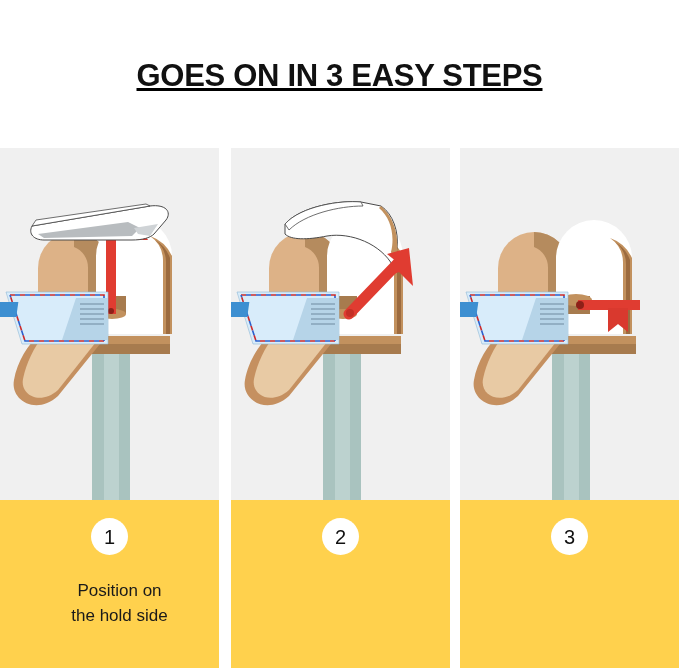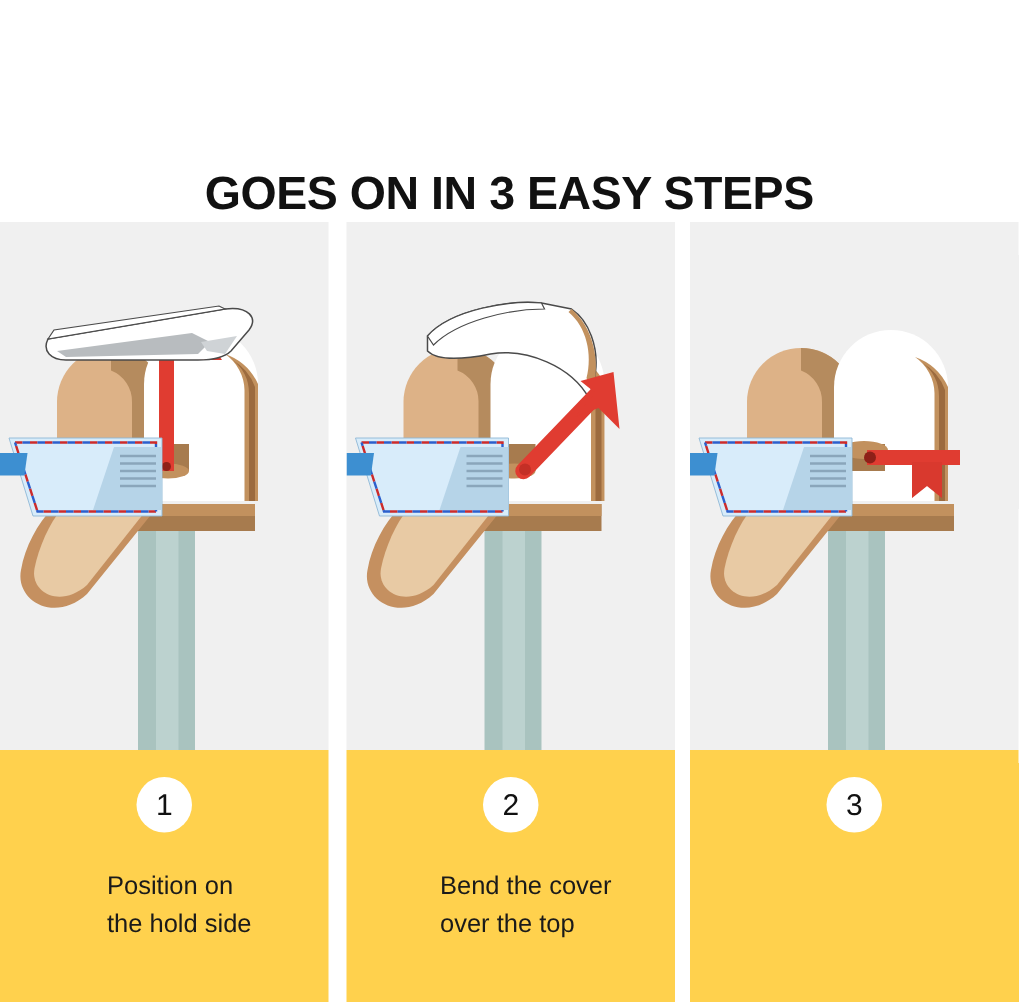--- a/index.html
+++ b/index.html
@@ -8,22 +8,22 @@
     background:#ffffff;
     font-family:"Liberation Sans", sans-serif;
     overflow:hidden;
     position:relative;
   }
   .page{position:relative;width:679px;height:668px;}
 
   
   .title{
     position:absolute;left:0;top:0;width:679px;height:148px;
-    display:flex;align-items:flex-end;justify-content:center;
-    padding-top:4px;box-sizing:border-box;
+    display:flex;align-items:center;justify-content:center;
+    padding-top:4px;box-sizing:border-box;text-decoration:underline;
   }
   .title-text{
     font-size:31px;font-weight:bold;color:#111111;
     letter-spacing:-0.3px;line-height:38px;white-space:nowrap;
     font-family:"Liberation Sans", sans-serif;
   }
 
   
   .panels{
     position:absolute;left:0;top:148px;width:679px;height:520px;
@@ -45,21 +45,21 @@
     display:flex;flex-direction:column;align-items:center;
     box-sizing:border-box;padding-top:18px;
   }
   .step-circle{
     width:37px;height:37px;border-radius:50%;background:#ffffff;
     display:flex;align-items:center;justify-content:center;
     color:#111111;font-size:20px;line-height:20px;
     font-family:"Liberation Sans", sans-serif;
   }
   .caption-text{
-    margin-top:23px;text-align:left;color:#1a1a1a;
+    margin-top:23px;text-align:center;color:#1a1a1a;
     font-size:17px;line-height:25px;
     font-family:"Liberation Sans", sans-serif;
     padding:0 8px;
     margin-left:20px;
   }
 
   svg{display:block;}
 </style>
 </head>
 <body>
@@ -198,24 +198,20 @@
               <line x1="80" y1="171" x2="104" y2="171"></line>
               <line x1="80" y1="176" x2="104" y2="176"></line>
             </g>
           </g>
         </svg>
       </div>
       <div class="caption">
         <div class="step-circle">
           <span>2</span>
         </div>
-        <div class="caption-text">
-          <div>Bend the cover</div>
-          <div>over the top</div>
-        </div>
       </div>
     </div>
 
     <div class="panel p3">
       <div class="art">
         <svg width="219" height="352" viewBox="0 0 219 352">
           <g>
             <rect x="92" y="198" width="38" height="154" fill="#a9c3bf"></rect>
             <rect x="104" y="198" width="15" height="154" fill="#bcd2cf"></rect>
           </g>

